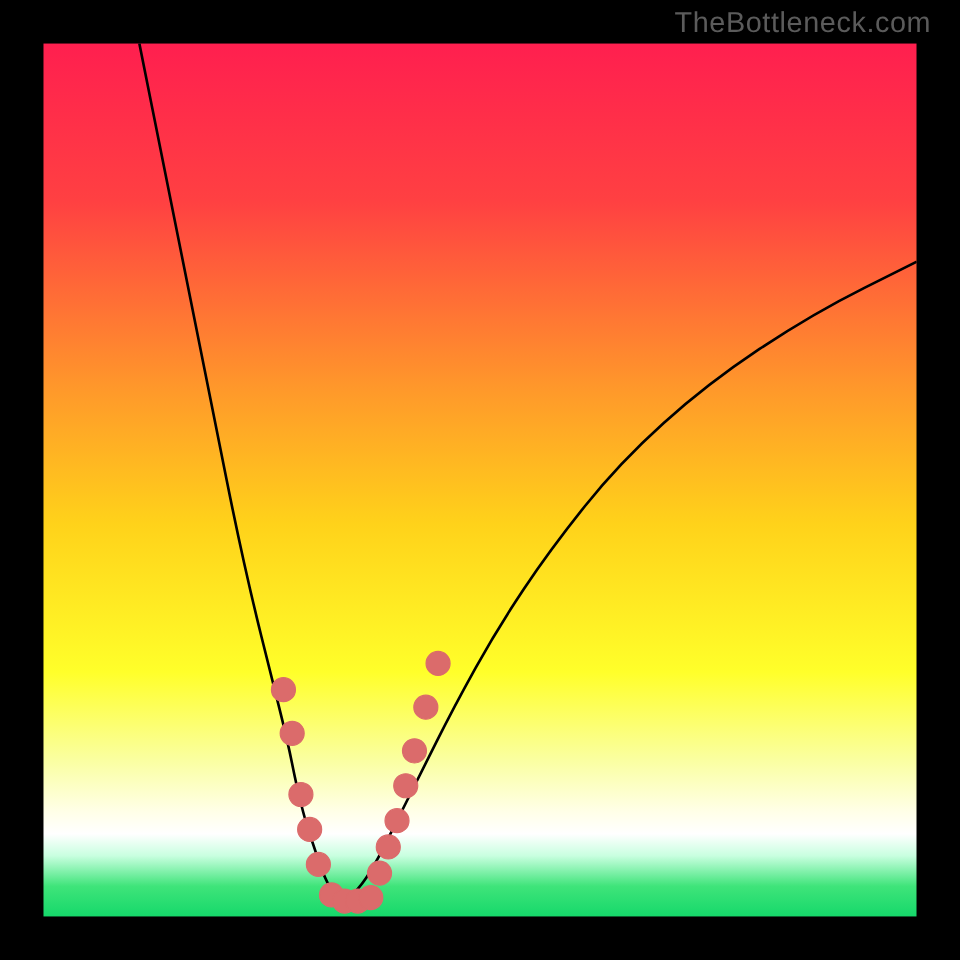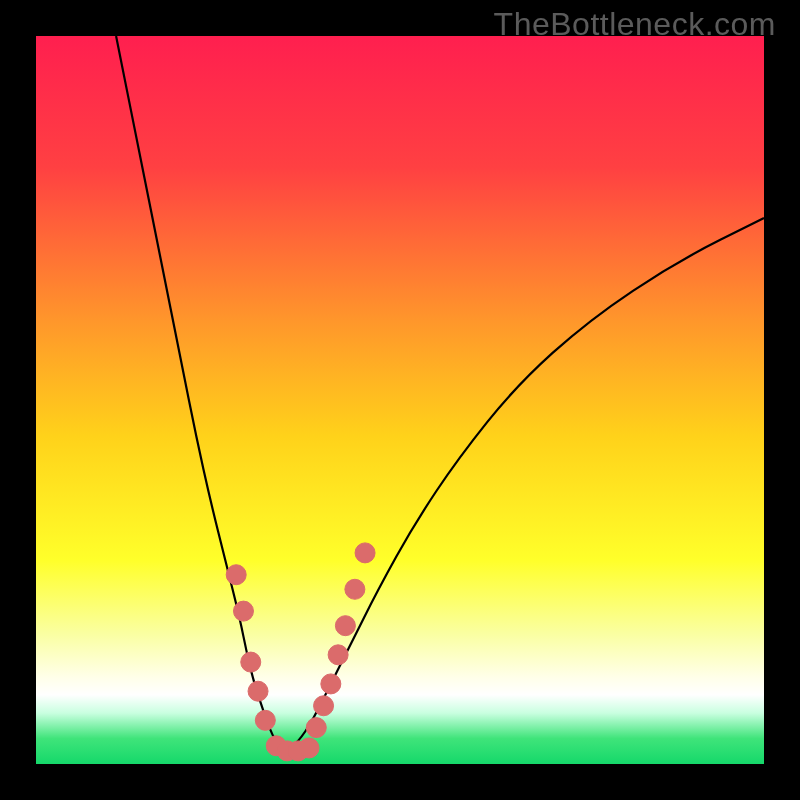--- a/index.html
+++ b/index.html
@@ -22,21 +22,21 @@
     top: 36px;
     width: 728px;
     height: 728px;
     overflow: hidden;
   }
   .watermark {
     position: absolute;
     top: 6px;
     right: 24px;
     color: #5b5b5b;
-    font-size: 32px;
+    font-size: 24px;
     font-weight: 500;
     letter-spacing: 0.5px;
   }
   svg {
     position: absolute;
     inset: 0;
   }
   .curve {
     fill: none;
     stroke: #000;

